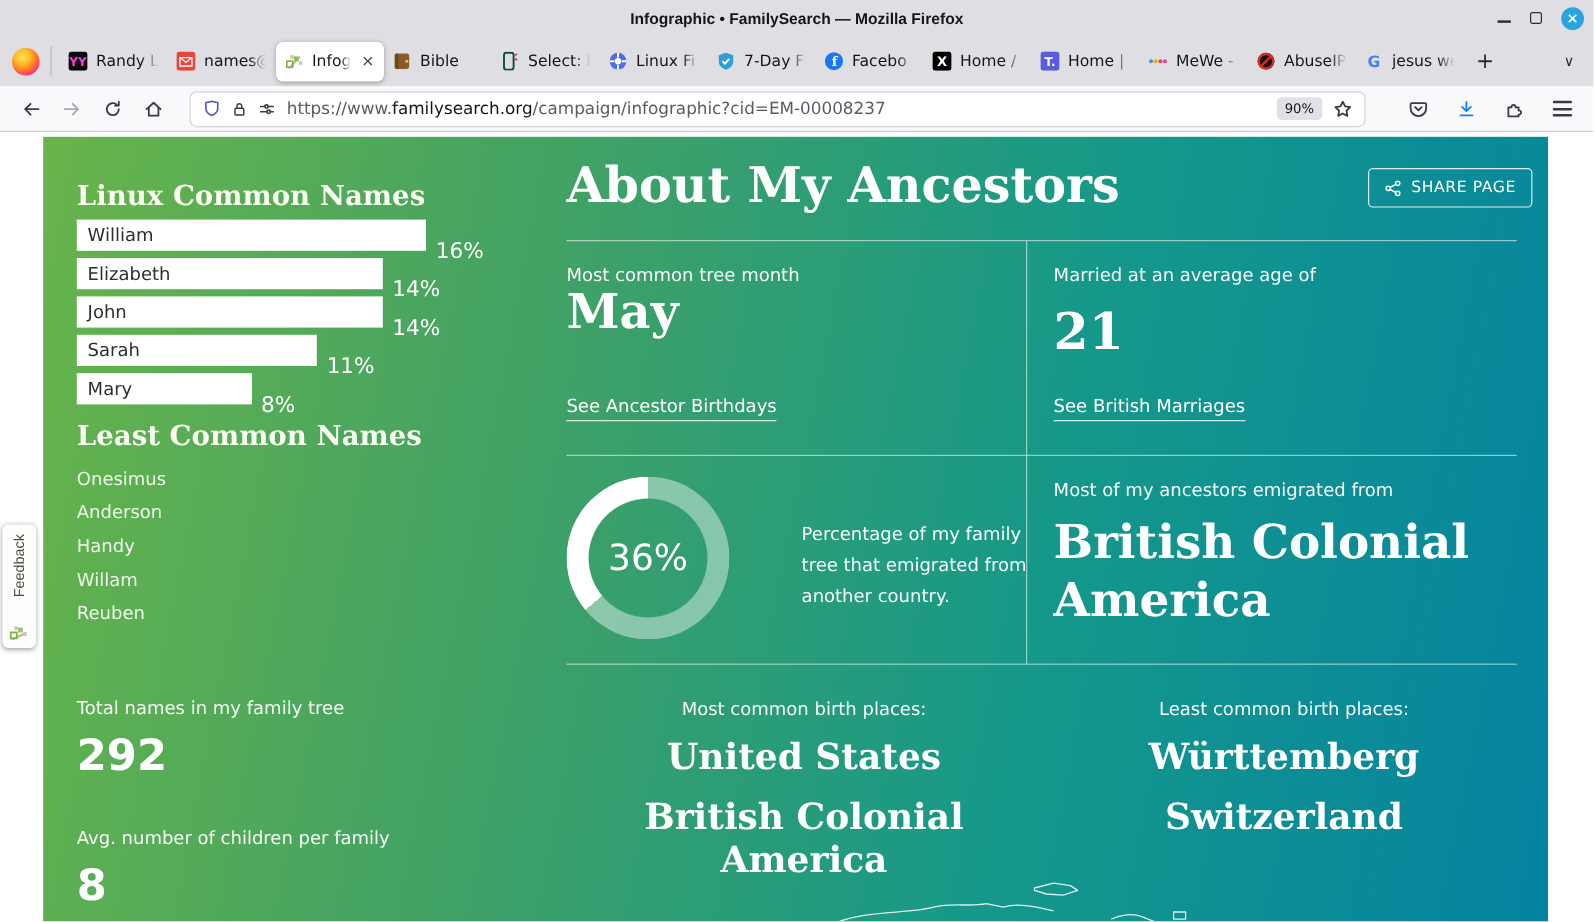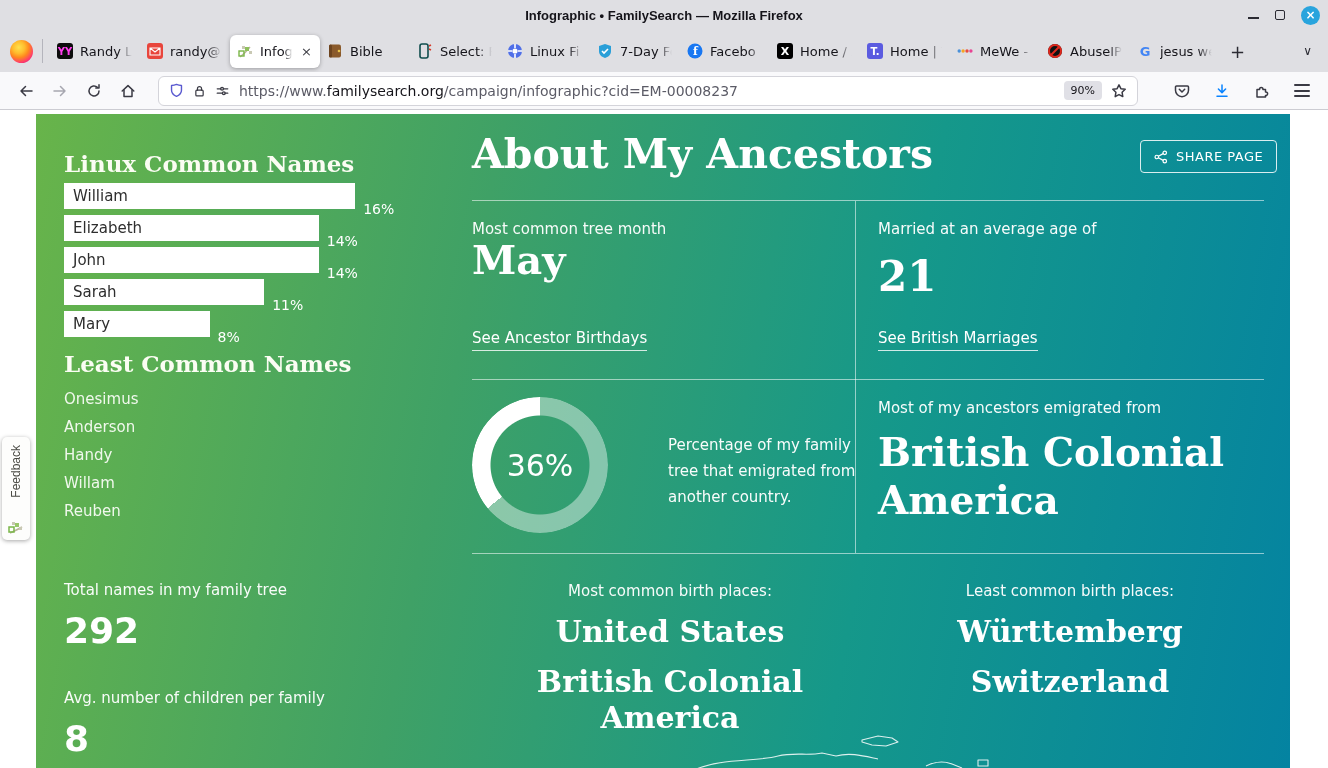--- a/index.html
+++ b/index.html
@@ -57,21 +57,21 @@
   .abs { position:absolute; }
   .serif { font-family:"DejaVu Serif",serif; font-weight:bold; }
   .smalllabel { font-size:15px; color:rgba(255,255,255,.96); }
   .wlink { font-size:15px; color:#fff; border-bottom:1px solid rgba(255,255,255,.8); padding-bottom:3px; display:inline-block; cursor:pointer; }
 
   
   .sec-title { font-size:23px; color:#fbfdf3; font-family:"DejaVu Serif",serif; font-weight:bold; }
   .bar-row { display:flex; align-items:center; margin-bottom:6px; height:26px; }
   .bar { background:#fff; height:26px; display:flex; align-items:center; padding-left:9px; }
   .bar span { font-size:15px; color:#2e2e2e; }
-  .bar-pct { font-size:14px; color:#fff; margin-left:8px;margin-top:26px; }
+  .bar-pct { font-size:18px; color:#fff; margin-left:8px;margin-top:26px; }
   .least-list div { font-size:15px; color:#f0f8ec; margin-bottom:10px; }
   .bignum { font-size:36px; font-weight:bold; color:#fff; }
 
   
   .share-btn { height:33px; border:1px solid rgba(255,255,255,.85); border-radius:4px;
                display:flex; align-items:center; gap:8px; padding:0 13px; cursor:pointer; }
   .share-btn span { font-size:13px; letter-spacing:.5px; color:#fff; }
   .hline { background:rgba(255,255,255,.55); height:1px; }
   .vline { background:rgba(255,255,255,.55); width:1px; }
 
@@ -123,21 +123,21 @@
           </span>
           <span class="tlabel">Randy L</span>
         </div>
         <div class="tab">
           <span class="fav">
             <svg width="16" height="16">
               <rect width="16" height="16" rx="3" fill="#e8453c"></rect>
               <path d="M3 5 h10 v7 H3 z M3 5 l5 4 5 -4" stroke="#fff" stroke-width="1.1" fill="none"></path>
             </svg>
           </span>
-          <span class="tlabel">randy@</span>
+          <span class="tlabel">names@</span>
         </div>
         <div class="tab active">
           <span class="fav">
             <svg width="16" height="16">
               <path d="M3 14 C7 11 9 9 13 4" stroke="#b9b49a" stroke-width="1.4" fill="none"></path>
               <rect x="2" y="8" width="5" height="5" fill="none" stroke="#7ab648" stroke-width="1.4"></rect>
               <rect x="8" y="4" width="4" height="4" fill="#8fc05c"></rect>
               <rect x="12" y="8" width="3" height="3" fill="#c9c9b4"></rect>
               <rect x="5" y="3" width="3" height="3" fill="#c9c9b4"></rect>
             </svg>

